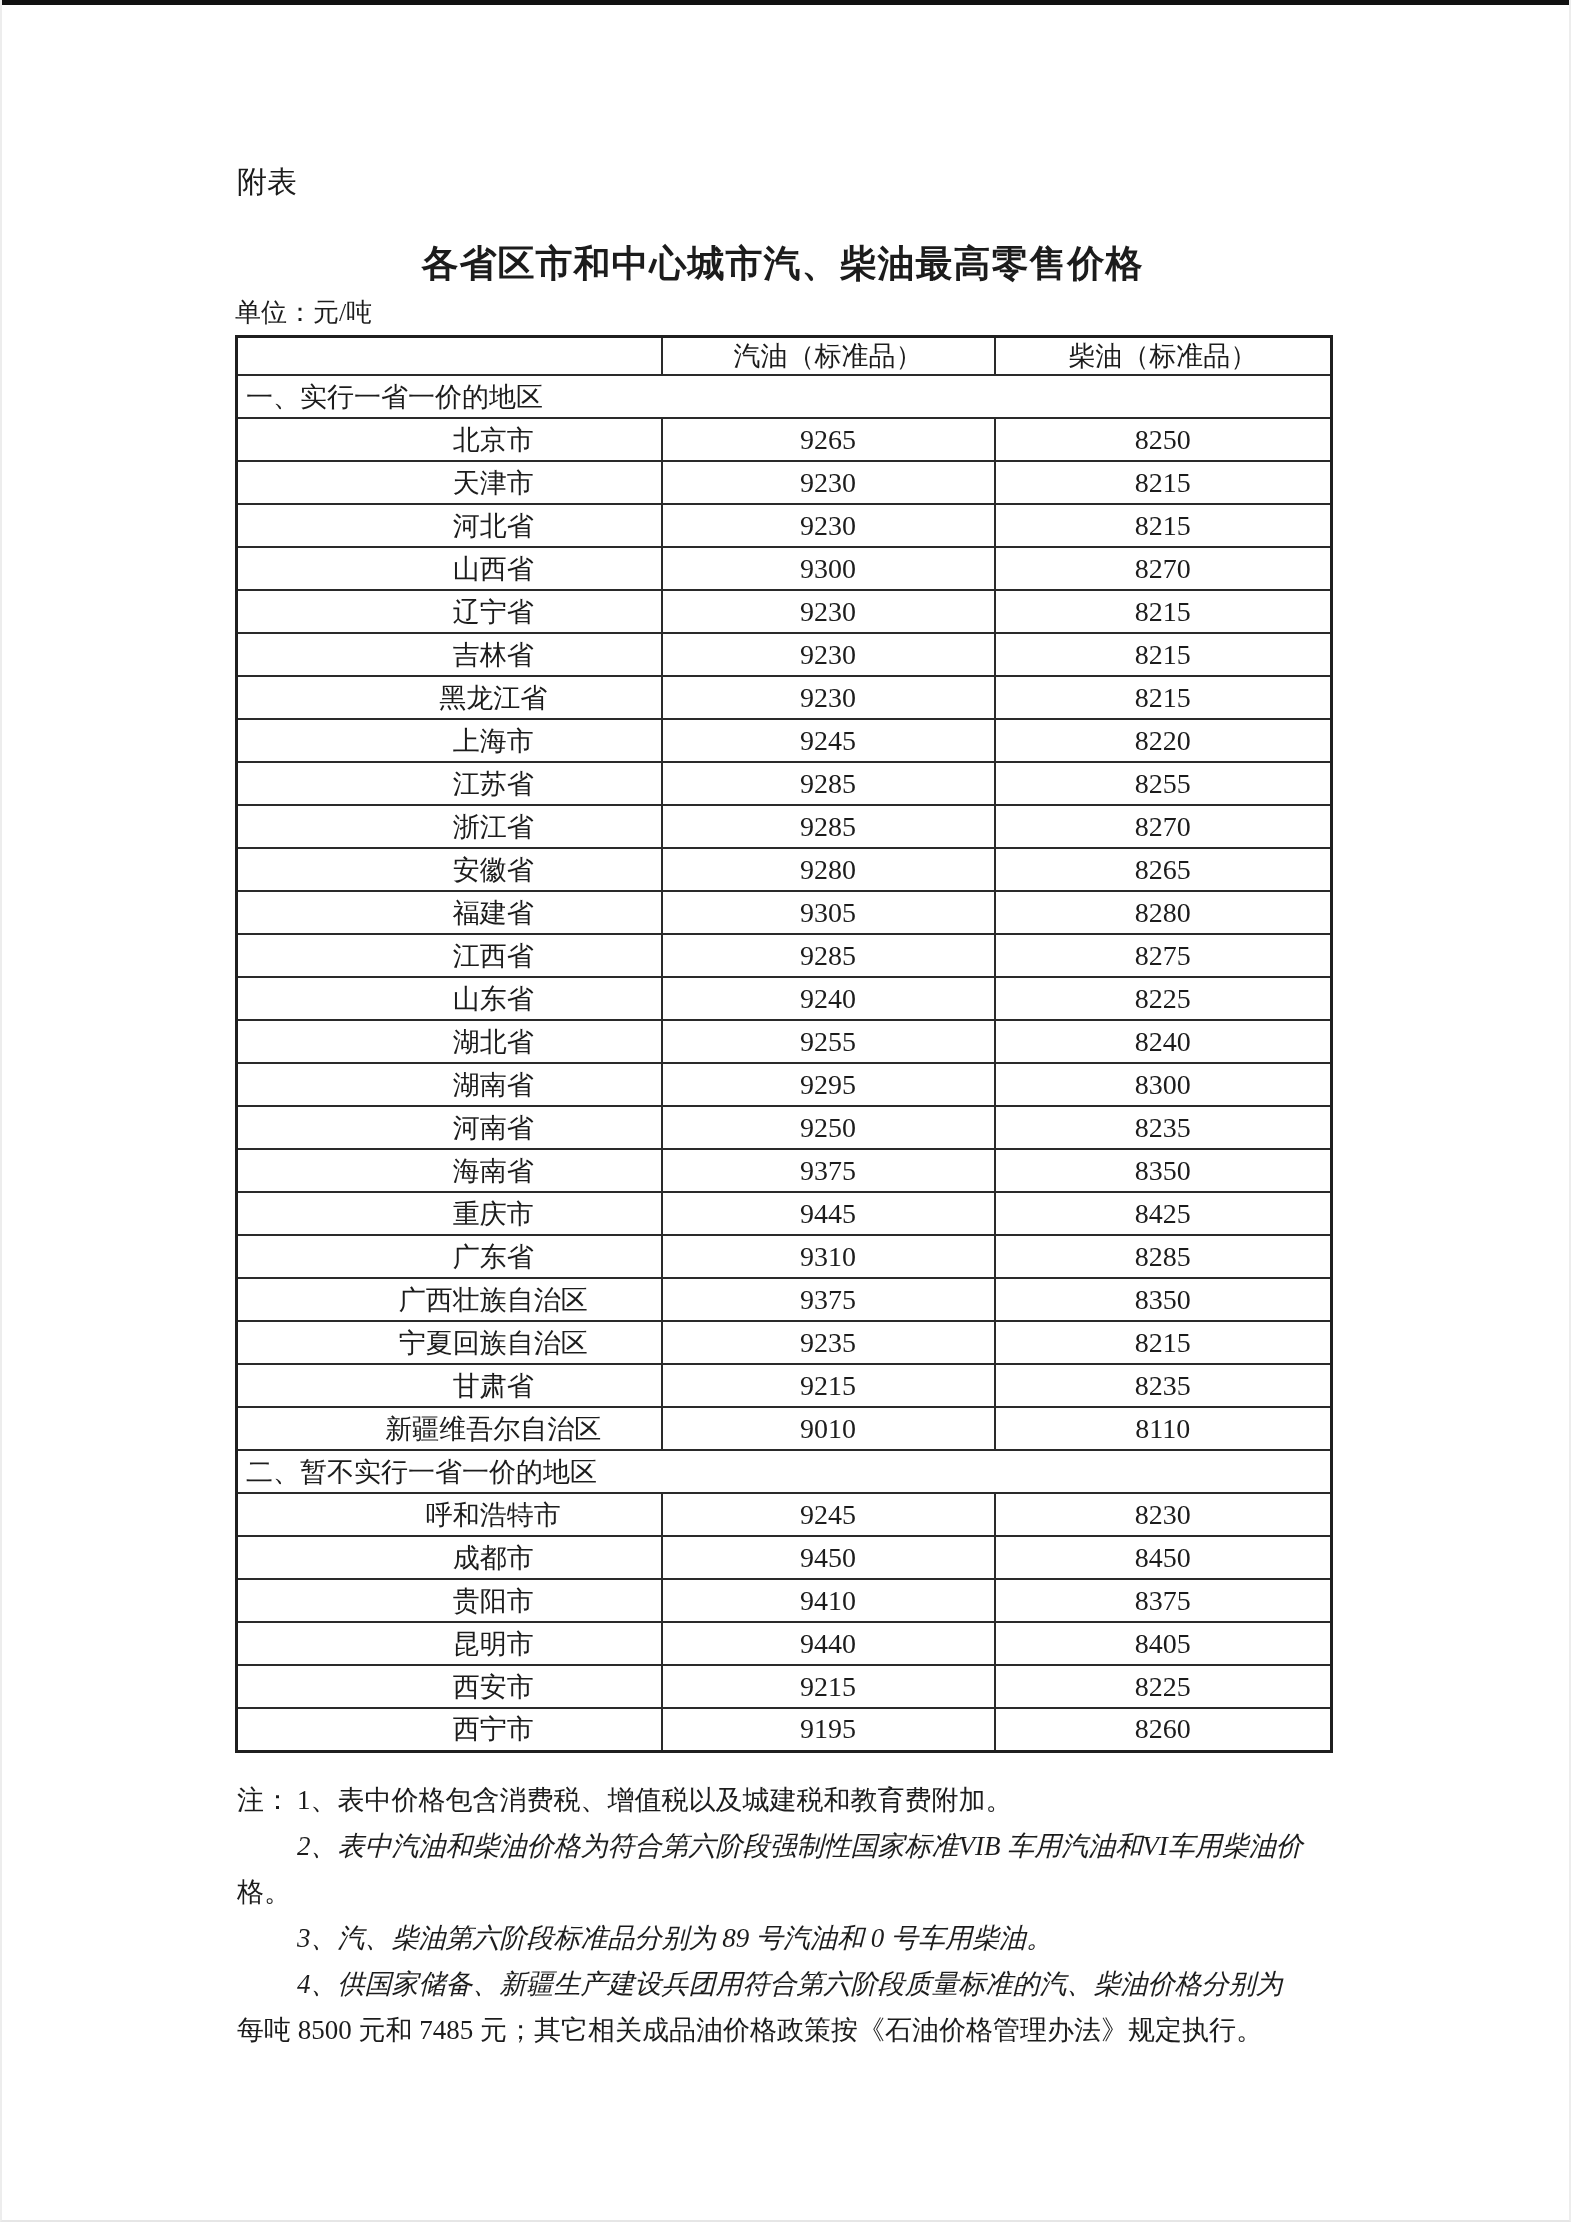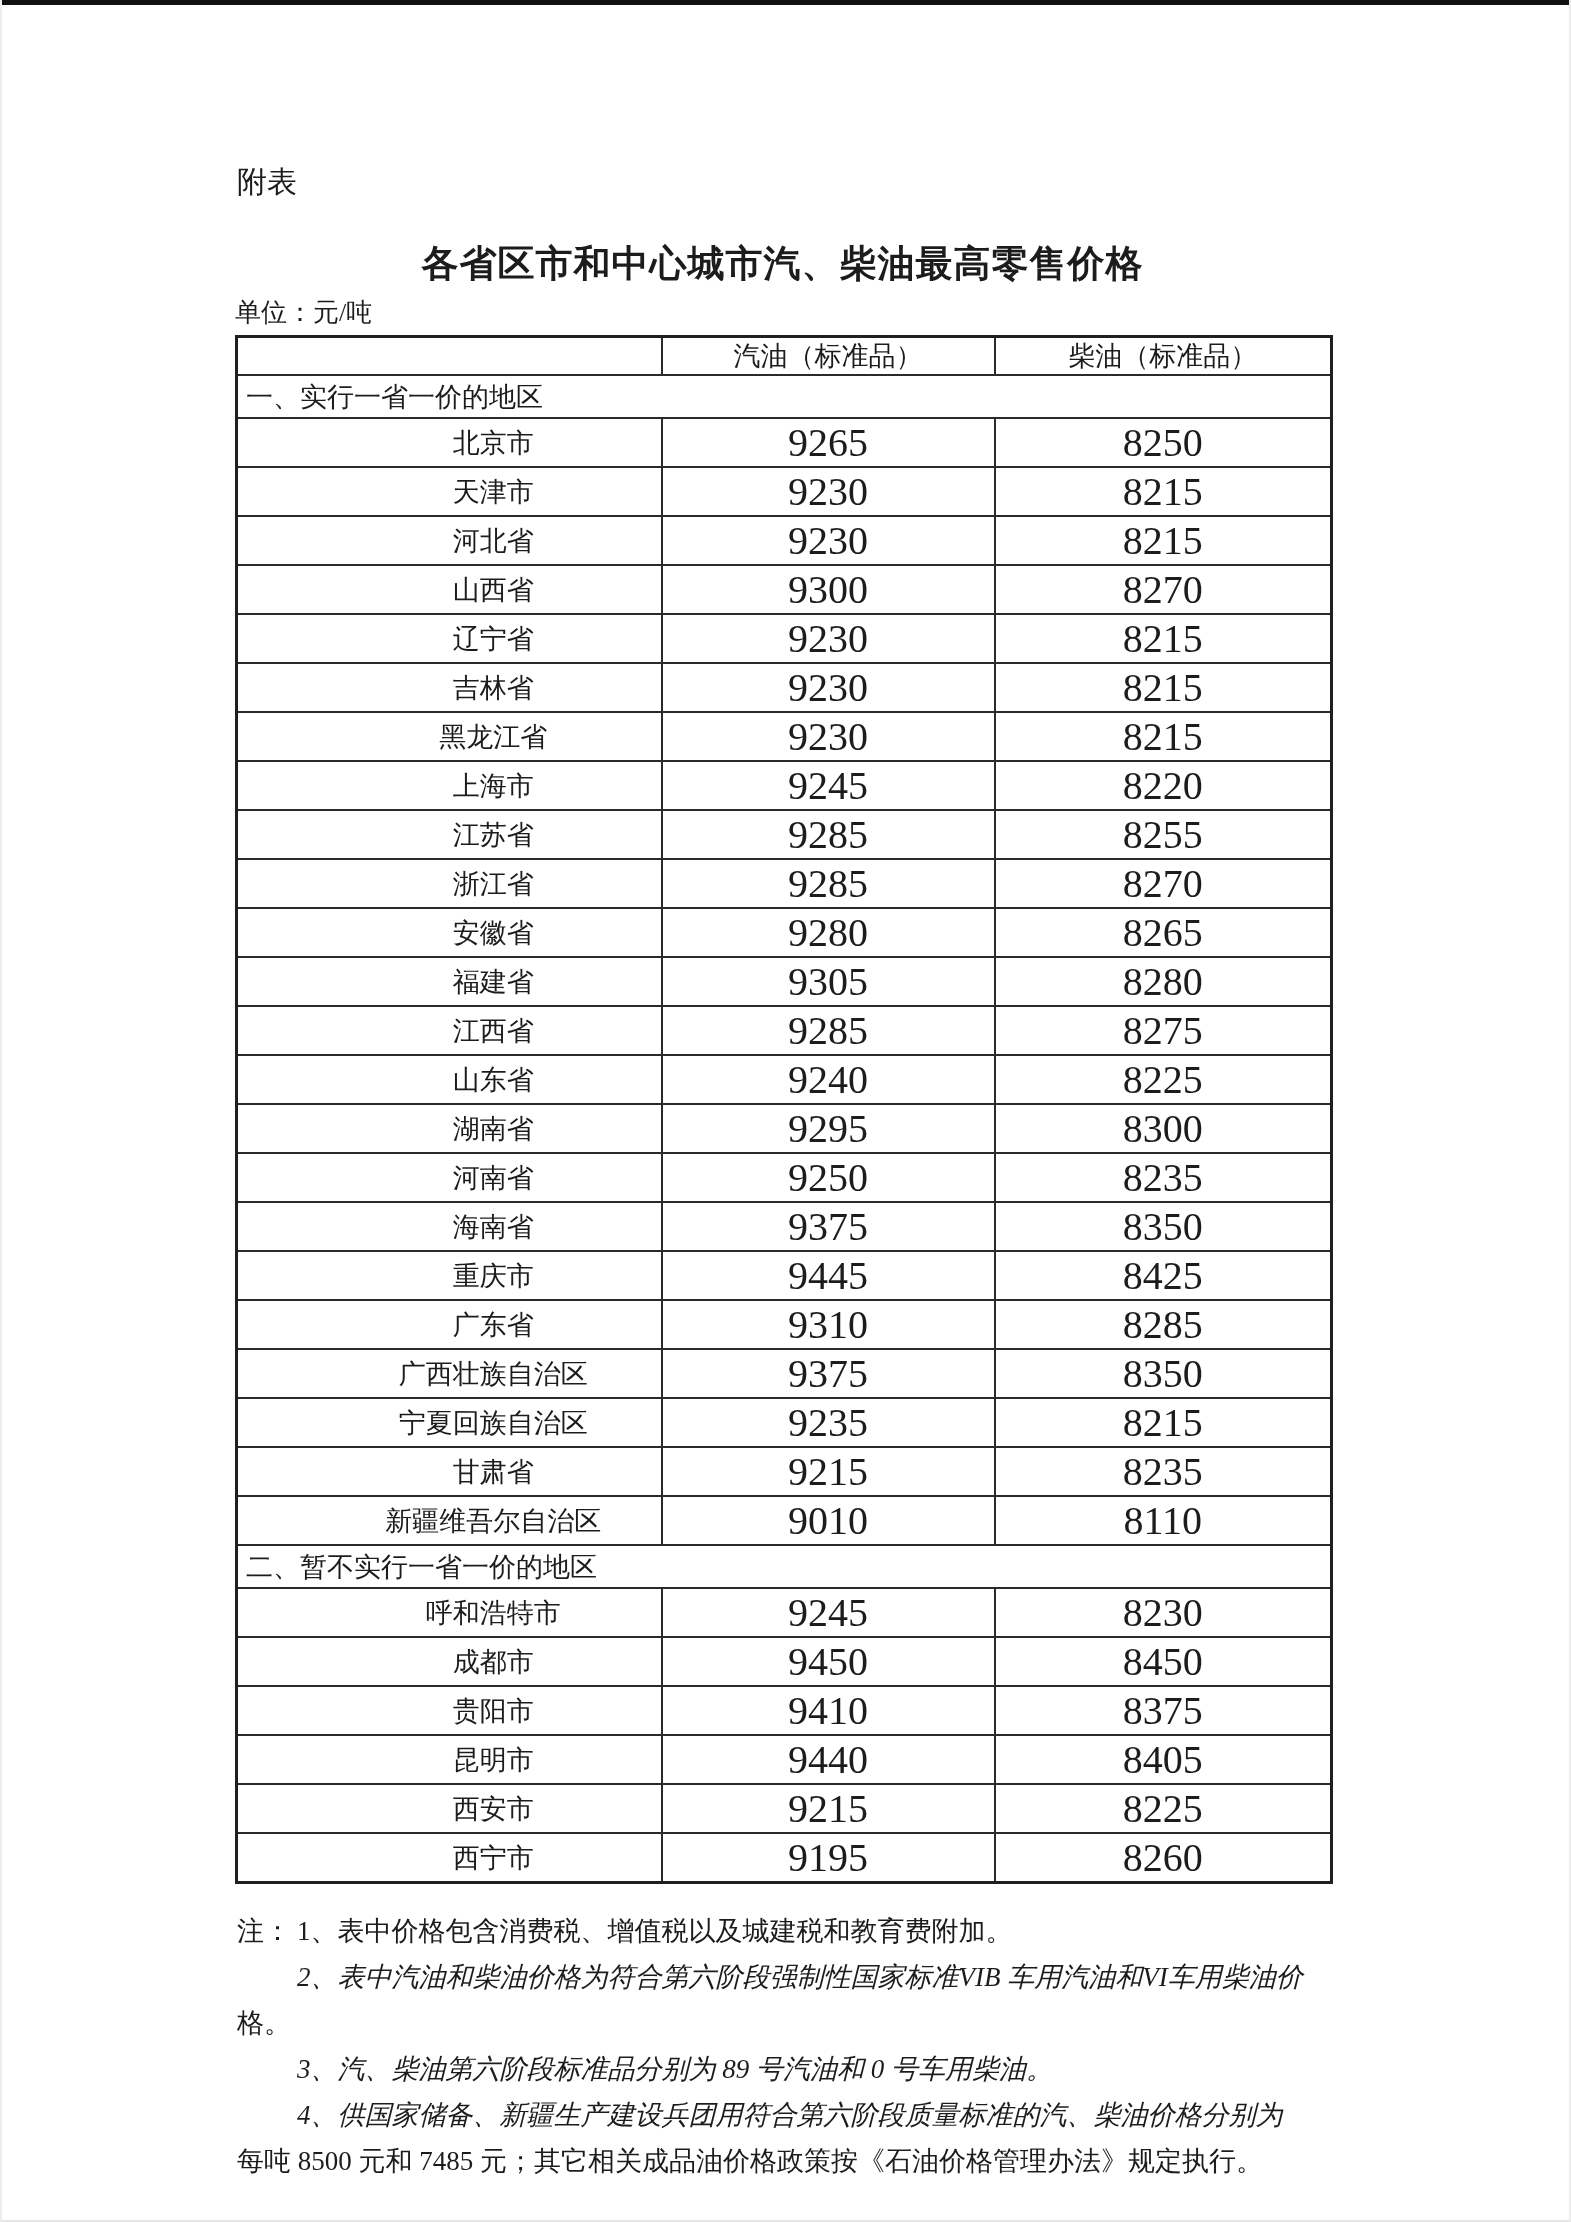--- a/index.html
+++ b/index.html
@@ -47,21 +47,21 @@
     border: 2px solid #2a2a2a;
     font-size: 27px;
     padding: 0;
     vertical-align: middle;
   }
   .price-table thead tr { height: 30px; }
   .price-table tbody tr { height: 43px; padding-left: 44px; }
   .price-table .col-head { text-align: center; }
   .price-table .section-cell { padding-left: 8px; text-align: left; }
   .price-table .region-cell { padding-left: 88px; text-align: center; }
-  .price-table .num-cell { text-align: center; font-size: 40px; }
+  .price-table .num-cell { text-align: center; font-size: 28px; }
   .notes {
     margin: 24px 0 0 237px;
     width: 1130px;
     font-size: 27px;
   }
   .note-line {
     line-height: 46px; height: 46px;
     white-space: nowrap;
   }
   .note-item { padding-left: 60px; font-style: italic; }
@@ -161,20 +161,25 @@
         <td class="region-cell">江西省</td>
         <td class="num-cell">9285</td>
         <td class="num-cell">8275</td>
       </tr>
       <tr>
         <td class="region-cell">山东省</td>
         <td class="num-cell">9240</td>
         <td class="num-cell">8225</td>
       </tr>
       <tr>
+        <td class="region-cell">湖北省</td>
+        <td class="num-cell">9255</td>
+        <td class="num-cell">8240</td>
+      </tr>
+      <tr>
         <td class="region-cell">湖南省</td>
         <td class="num-cell">9295</td>
         <td class="num-cell">8300</td>
       </tr>
       <tr>
         <td class="region-cell">河南省</td>
         <td class="num-cell">9250</td>
         <td class="num-cell">8235</td>
       </tr>
       <tr>

